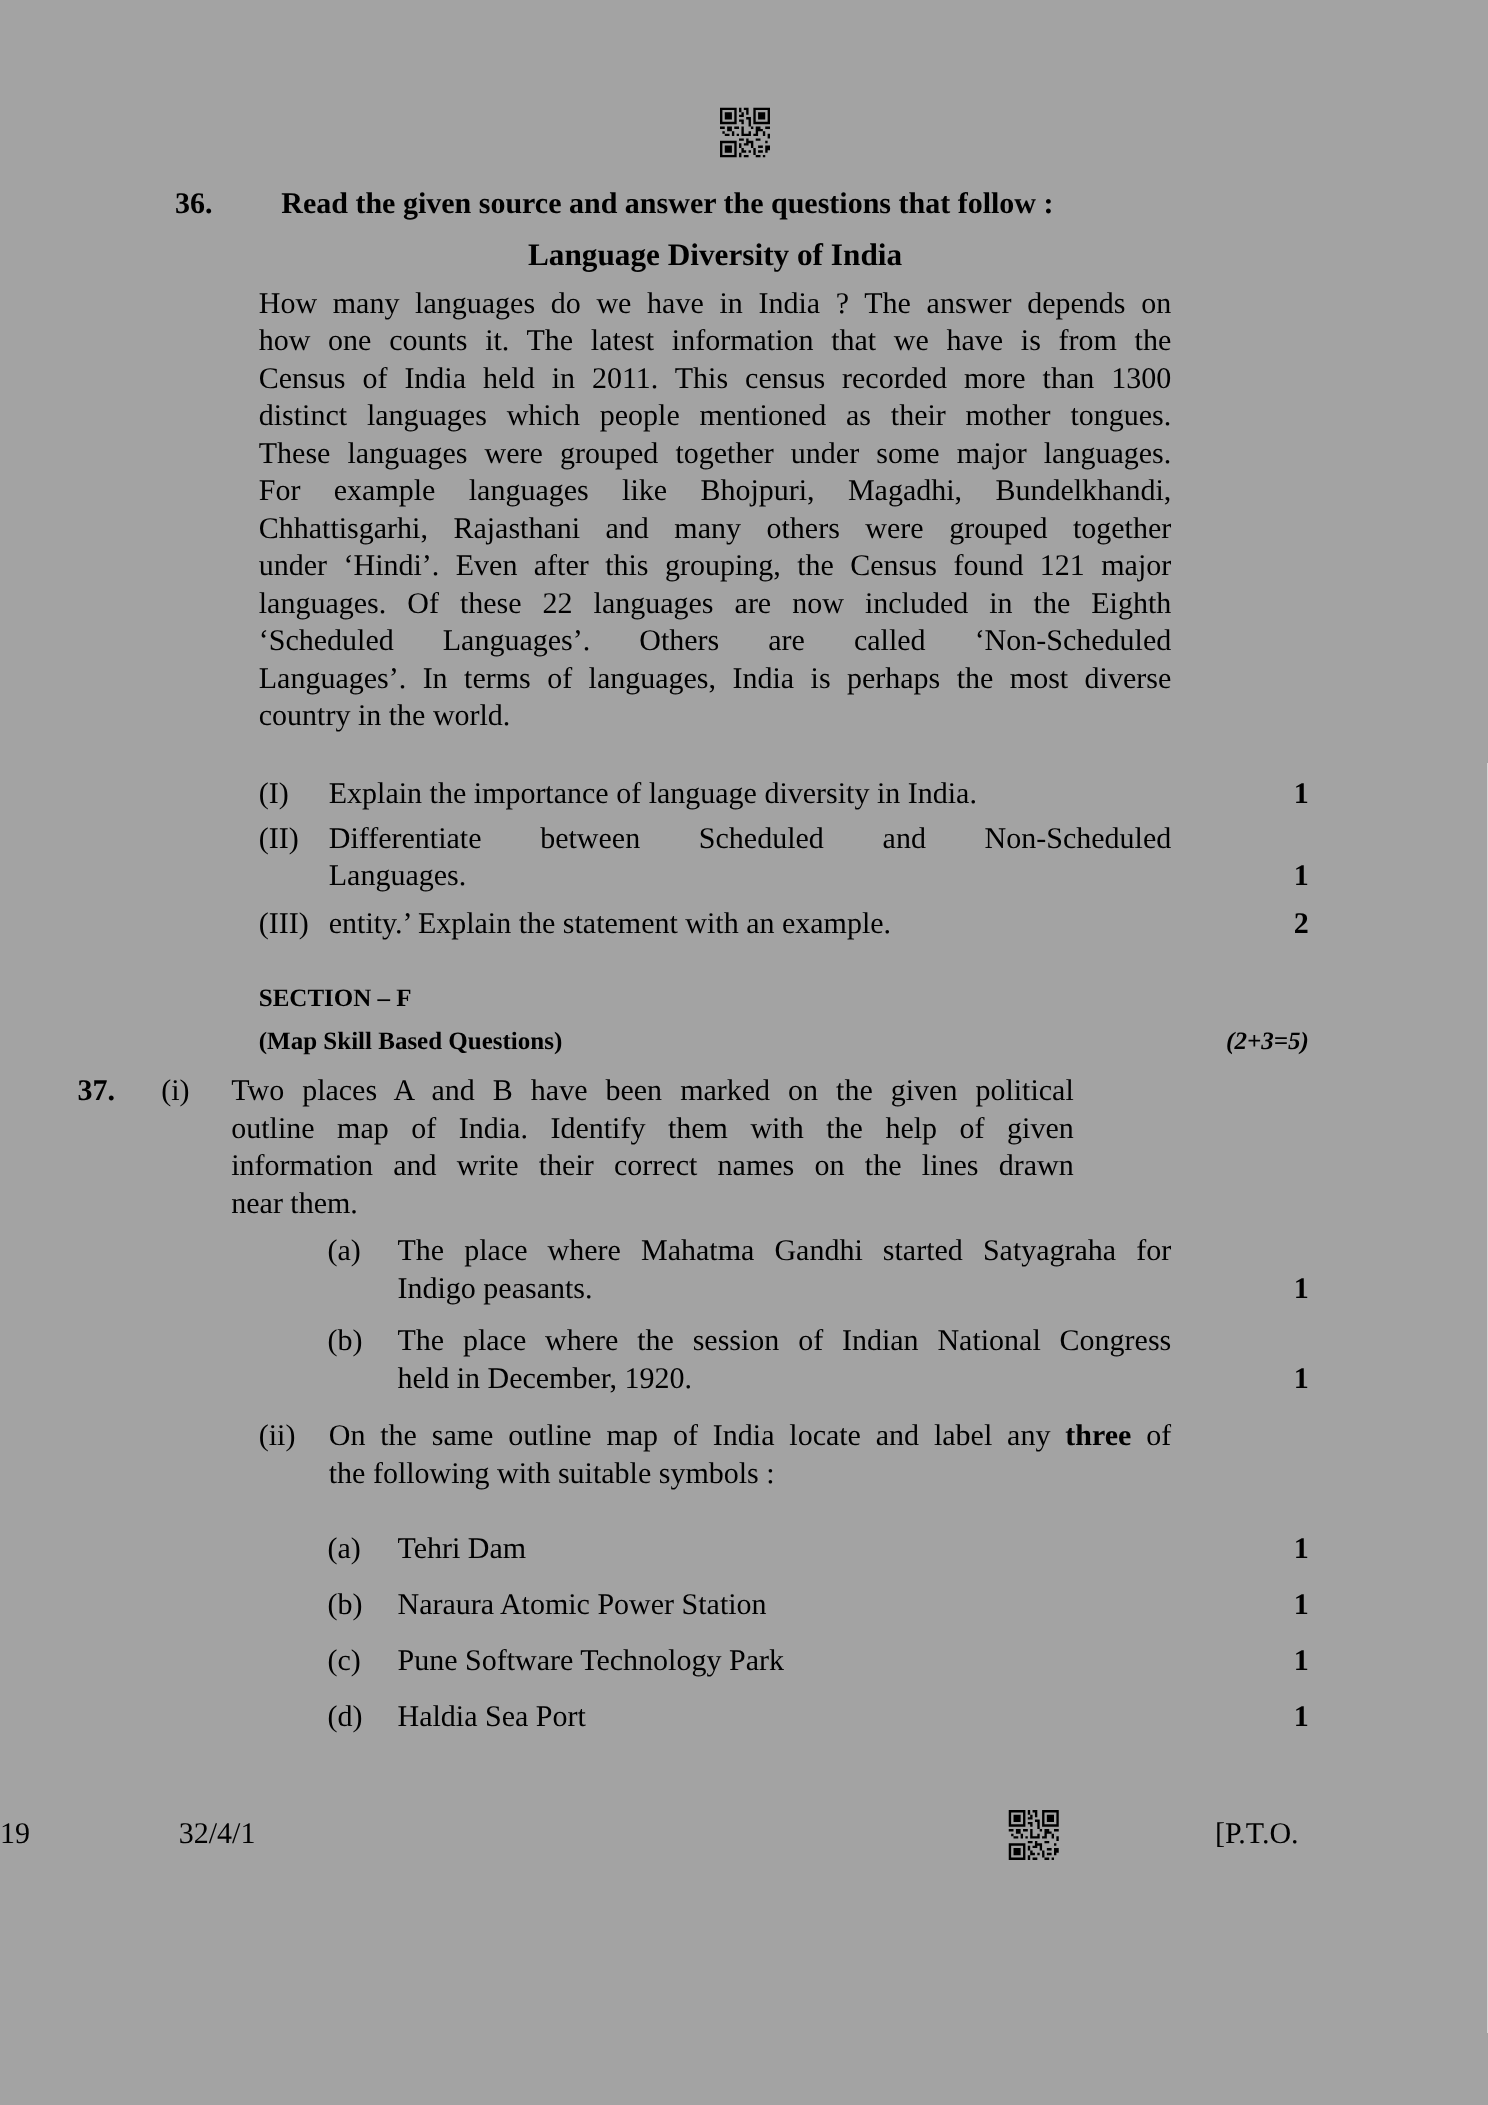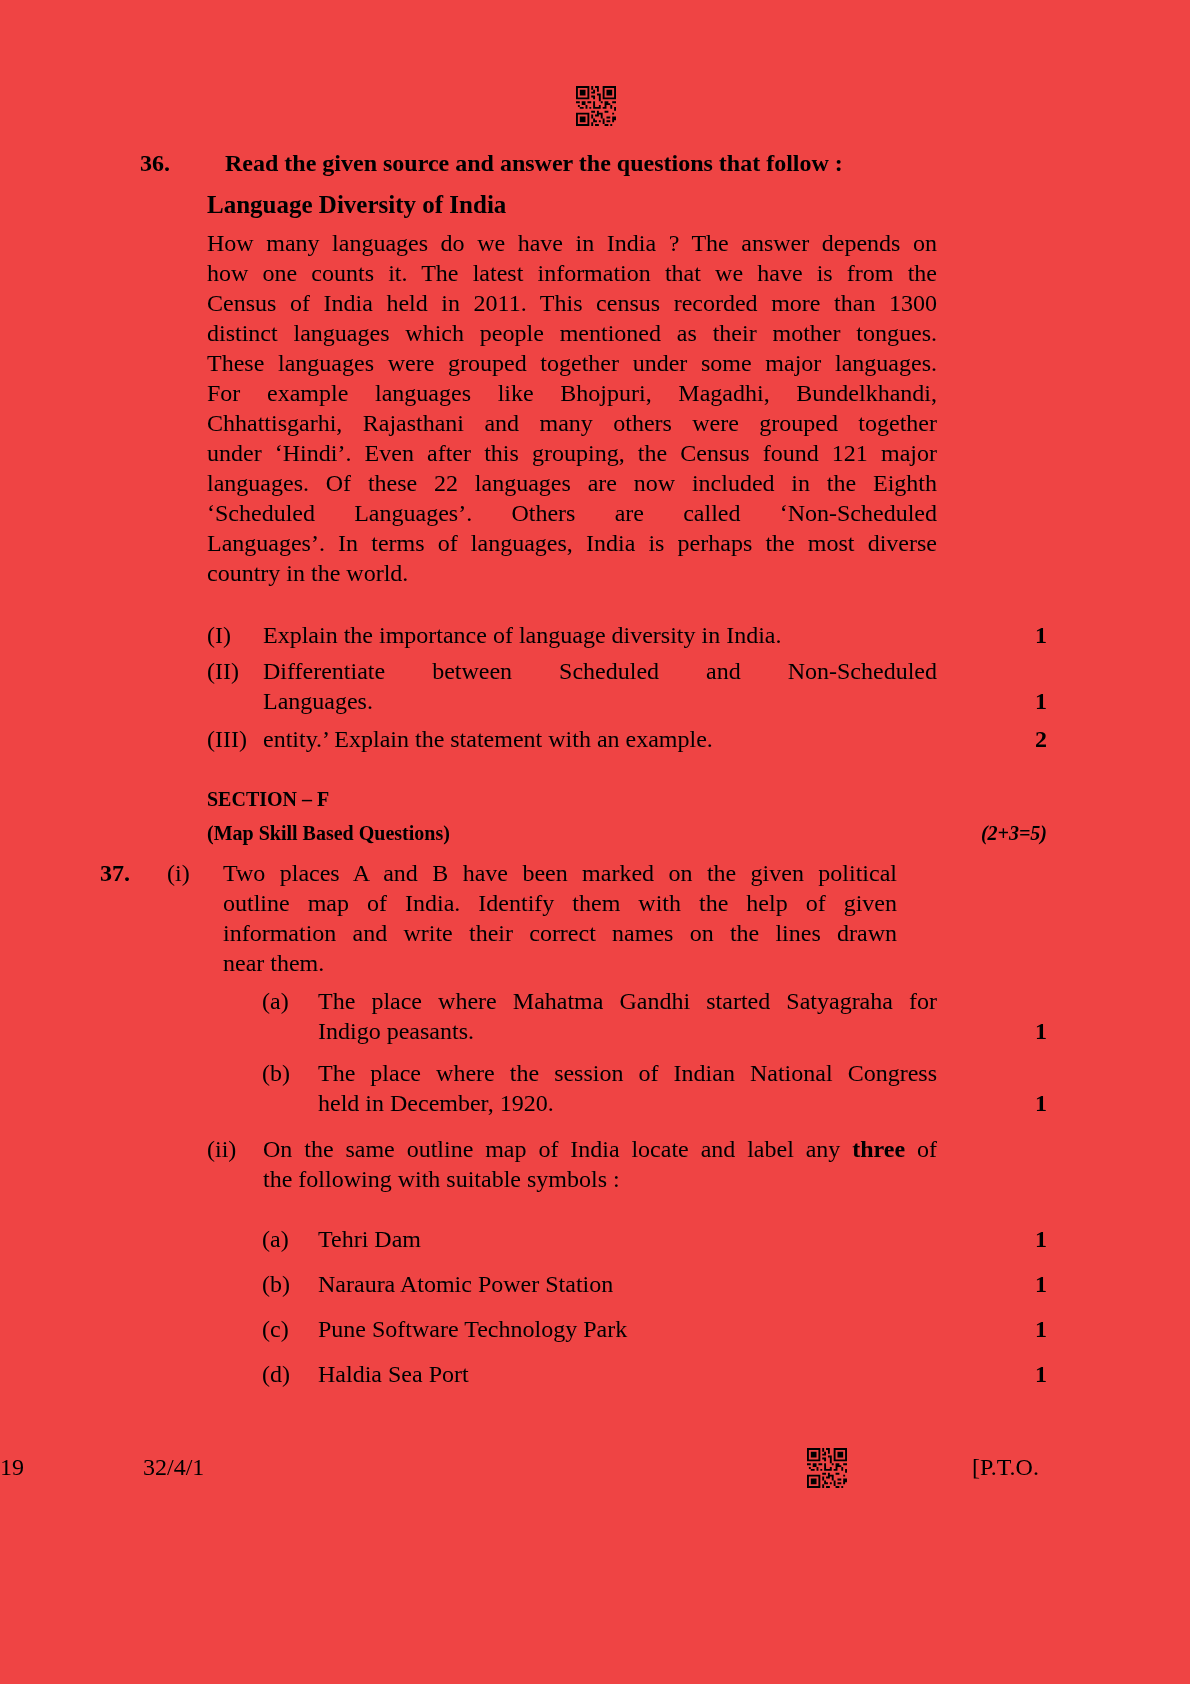--- a/index.html
+++ b/index.html
@@ -1,55 +1,55 @@
 <!DOCTYPE html>
 <html><head>
 <meta charset="utf-8">
 <style>
   * { margin:0; padding:0; box-sizing:border-box; }
   html,body { background:#ffffff; }
   .page {
-    position:relative; width:1190px; height:1684px; background:#ef4444;
+    position:relative; width:1190px; height:1684px; background:#a3a3a3;
     font-family:"Liberation Serif","DejaVu Serif",serif;
     font-size:24px; color:#000; overflow:hidden;
   }
   .qr { position:absolute; }
   .qr-top { left:575px; top:86px; }
   .qr-bottom { left:806px; top:1448px; }
 
   .content { position:absolute; left:0; top:148px; width:1190px; }
 
   .line { height:30px; line-height:30px; overflow:hidden; }
   .just { text-align:justify; text-align-last:justify; -moz-text-align-last:justify; }
   .bold { font-weight:700; }
 
   .qhead { padding-left:140px; display:flex; }
   .qhead .qnum { flex:0 0 57px; font-weight:700; }
   .qhead .qprompt { font-weight:700;margin-left:28px; }
 
-  .source-title { margin:12px 0 0 207px; width:730px; text-align:left;
+  .source-title { margin:12px 0 0 207px; width:730px; text-align:center;
                   font-weight:700; height:30px; line-height:30px; font-size:25px; }
 
   .passage { margin:8px 0 0 207px; width:730px; }
 
   .subq { position:relative; padding-left:207px; display:flex; }
   .sq-label { flex:0 0 56px; height:30px; line-height:30px; }
   .sq-text { width:674px; }
   .mt32 { margin-top:32px; } .mt6 { margin-top:6px; } .mt8 { margin-top:8px; }
   .mt12 { margin-top:12px; } .mt16 { margin-top:16px; } .mt30 { margin-top:30px; }
   .mt15 { margin-top:15px; }
 
   .mark { position:absolute; right:143px; bottom:0; height:30px; line-height:30px; font-weight:700; }
 
   .section { position:relative; margin:28px 0 0 207px; width:730px;
              text-align:left; font-weight:700; font-size:20px; }
   .section .sline { height:34px; line-height:34px; }
   .section .mark { right:-110px; height:34px; line-height:34px;font-style:italic; }
 
-  .q37head { position:relative; padding-left:100px; display:flex; margin-top:8px;font-family:Liberation Serif, serif; }
+  .q37head { position:relative; padding-left:62px; display:flex; margin-top:8px;font-family:Liberation Serif, serif; }
   .q37head .qnum { flex:0 0 67px; height:30px; line-height:30px; font-weight:700; }
 
   .item { position:relative; padding-left:262px; display:flex; }
   .item .it-label { flex:0 0 56px; height:30px; line-height:30px; }
   .item .it-text { width:619px; }
   .item .it-text-single { width:619px; height:30px; line-height:30px; }
 
   .footer { position:absolute; left:0; top:1452px; width:1190px; height:30px; line-height:30px; }
   .f-code { position:absolute; left:143px; }
   .f-page { position:absolute; left:0; width:100%; text-align:left; }

